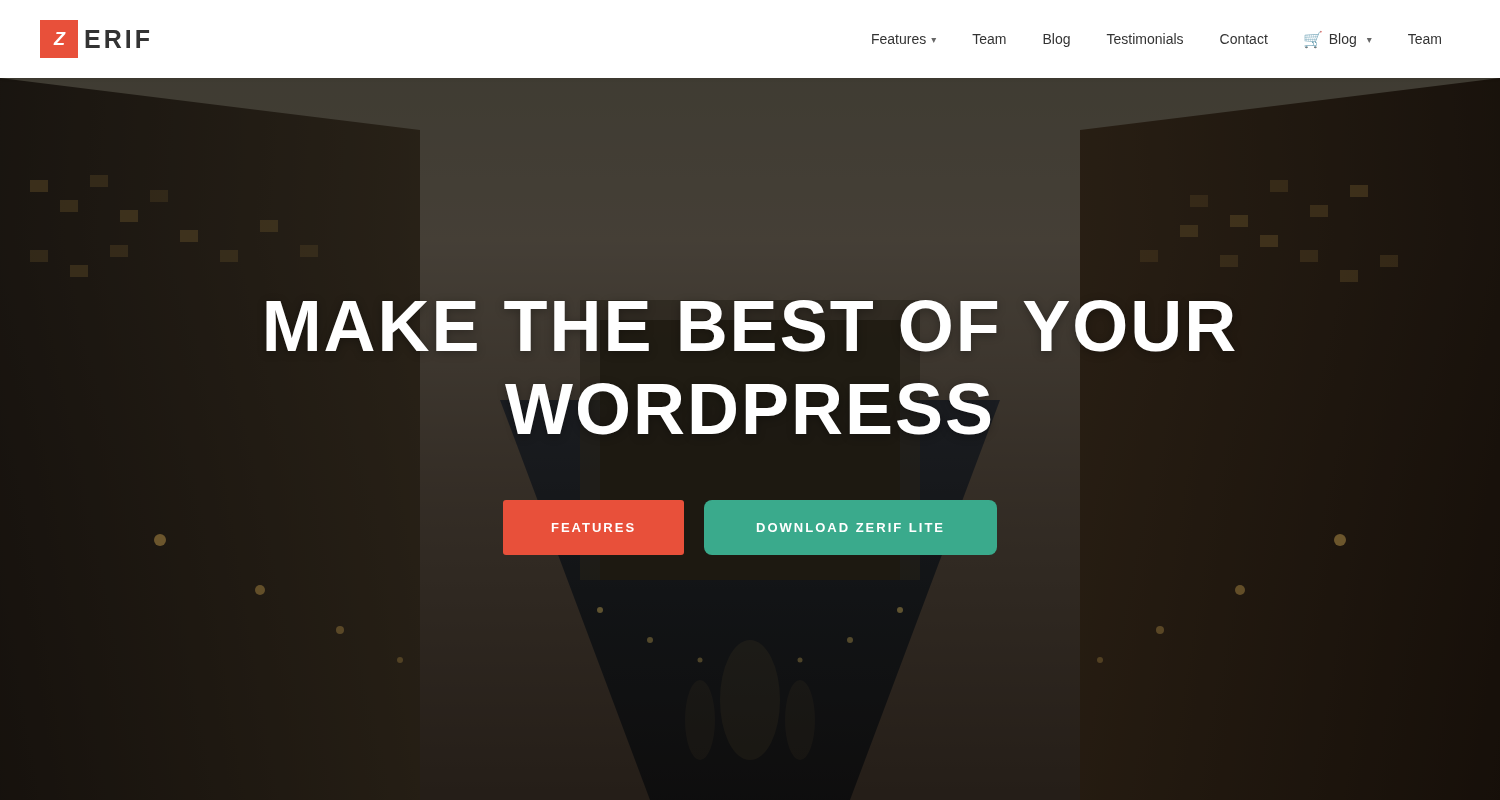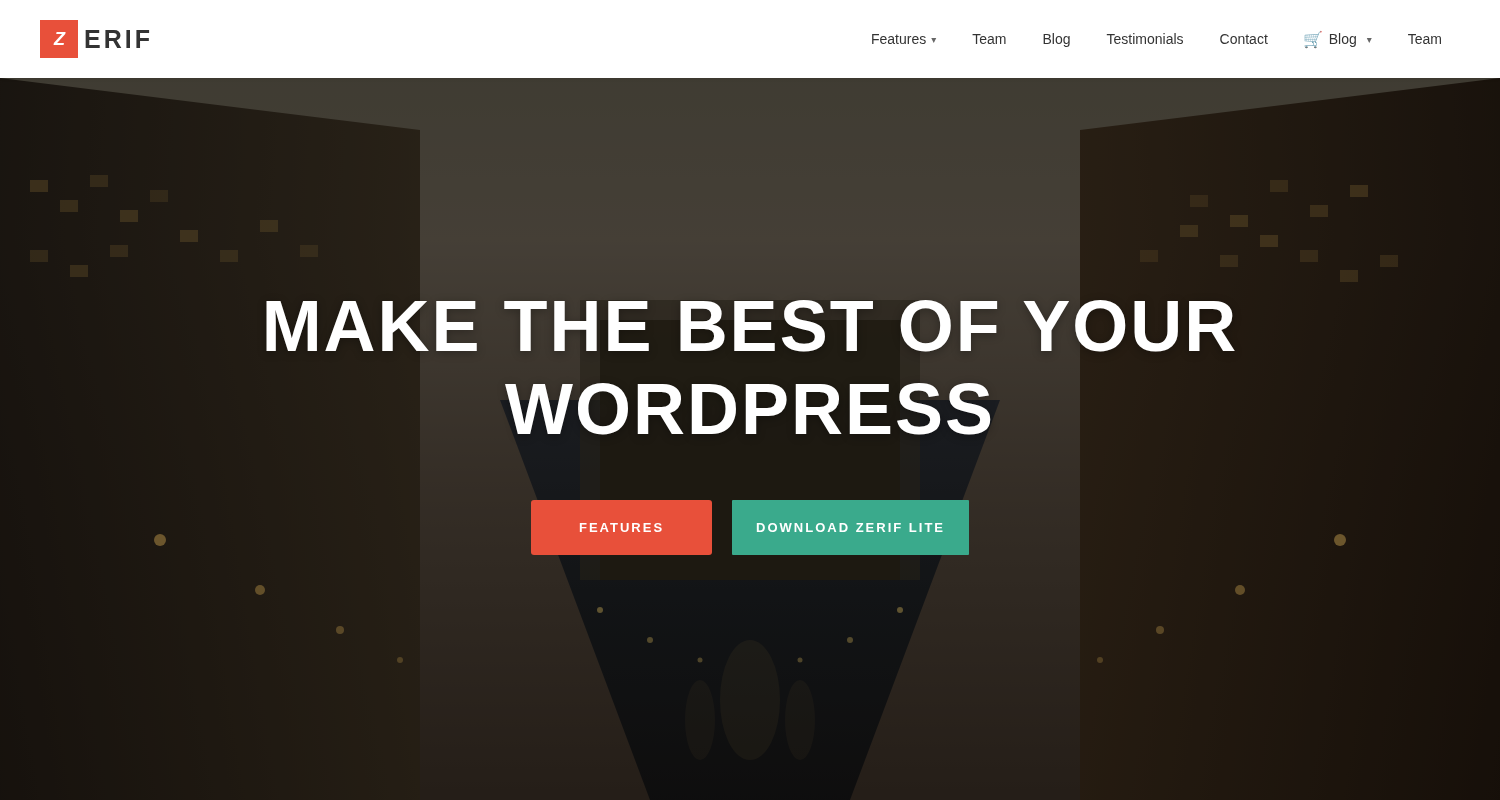--- a/index.html
+++ b/index.html
@@ -160,27 +160,27 @@
       letter-spacing: 2px;
       text-transform: uppercase;
       cursor: pointer;
       border-radius: 3px;
     }
 
     .btn-download {
       background: #3aaa8c;
       color: #fff;
       border: none;
-      padding: 20px 24px;
+      padding: 20px 52px;
       font-size: 13px;
       font-weight: 700;
       letter-spacing: 2px;
       text-transform: uppercase;
       cursor: pointer;
-      border-radius: 1px;
+      border-radius: 8px;
     }
   </style>
 </head>
 <body>
 
 <header>
   <a class="logo" href="#">
     <div class="logo-icon">
       <span>Z</span>
     </div>

